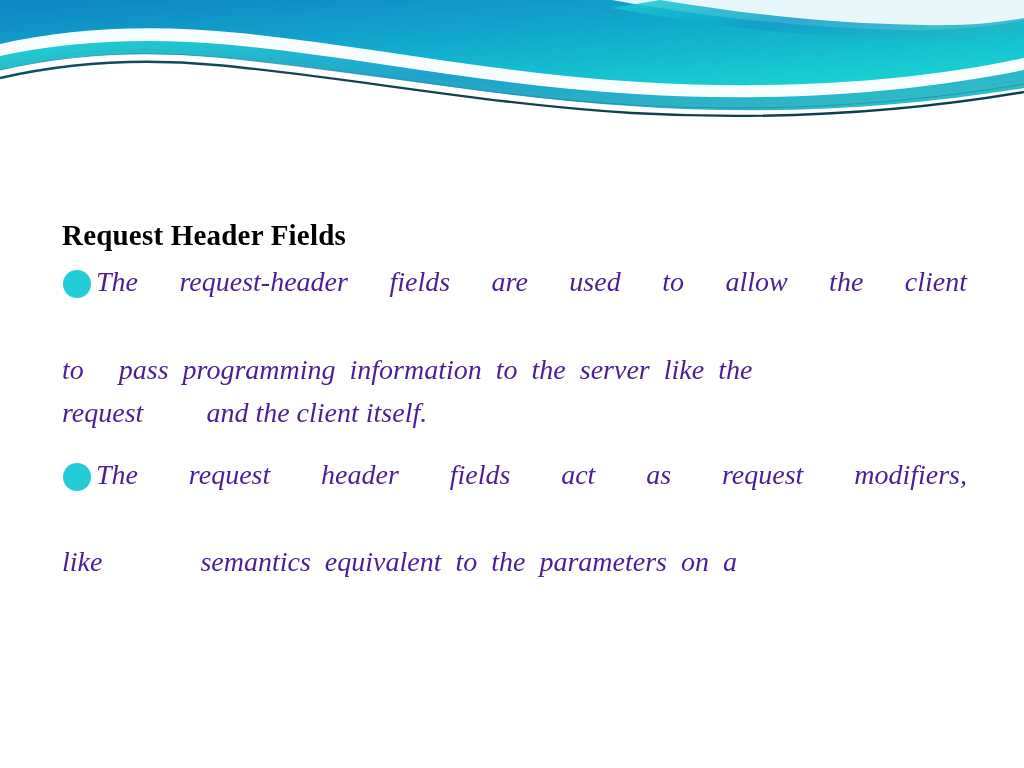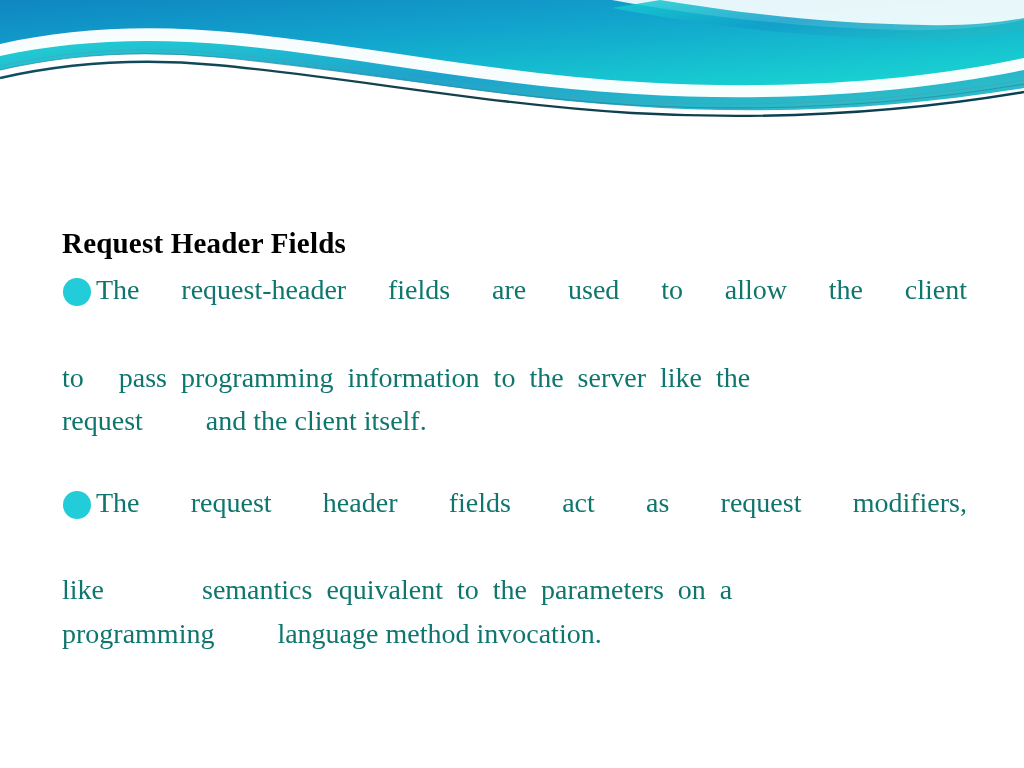--- a/index.html
+++ b/index.html
@@ -43,21 +43,21 @@
     width: 905px;
   }
 
   .slide-title {
     font-family: "Liberation Serif", "DejaVu Serif", serif;
     font-weight: bold;
     font-size: 29px;
     line-height: 1.18;
     color: #000000;
     letter-spacing: 0.2px;
-    margin: 8px 0 8px 0;
+    margin: 0 0 8px 0;
     white-space: pre;
   }
 
   .bullet-block {
     position: relative;
     margin: 0 0 4px 0;
     padding-left: 0;
   }
 
   .bullet-dot {
@@ -66,25 +66,26 @@
     top: 10px;
     width: 28px;
     height: 28px;
     border-radius: 50%;
     background: #22ccd8;
   }
 
   .bullet-body {
     margin: 0;
     padding: 0;
-    color: #0f766e;
+    color: #4c1d95;
     font-size: 28px;
     line-height: 1.56;
     text-align: justify;
     text-justify: inter-word;
+    font-style: italic;
   }
   
   .bullet-body .ln {
     display: block;
     white-space: pre-wrap;
   }
   .bullet-body .ln.just {
     text-align: justify;
     text-justify: inter-word;
   }
@@ -155,20 +156,19 @@
         <span class="ln">to     pass  programming  information  to  the  server  like  the</span>
         <span class="ln">request         and the client itself.</span>
       </div>
     </div>
 
     <div class="spacer-between"></div>
 
     <div class="bullet-block">
       <span class="bullet-dot" style="top: 10px; background: rgb(34, 204, 216);"></span>
       <div class="bullet-body">
-        <span class="ln just" style="padding-left:34px;margin-top:20px;">The   request   header   fields   act   as   request   modifiers,</span>
+        <span class="ln just" style="padding-left:34px;">The   request   header   fields   act   as   request   modifiers,</span>
         <span class="ln">like              semantics  equivalent  to  the  parameters  on  a</span>
-        <span class="ln">programming         language method invocation.</span>
       </div>
     </div>
 
   </div>
 </div>
 
 </body></html>

